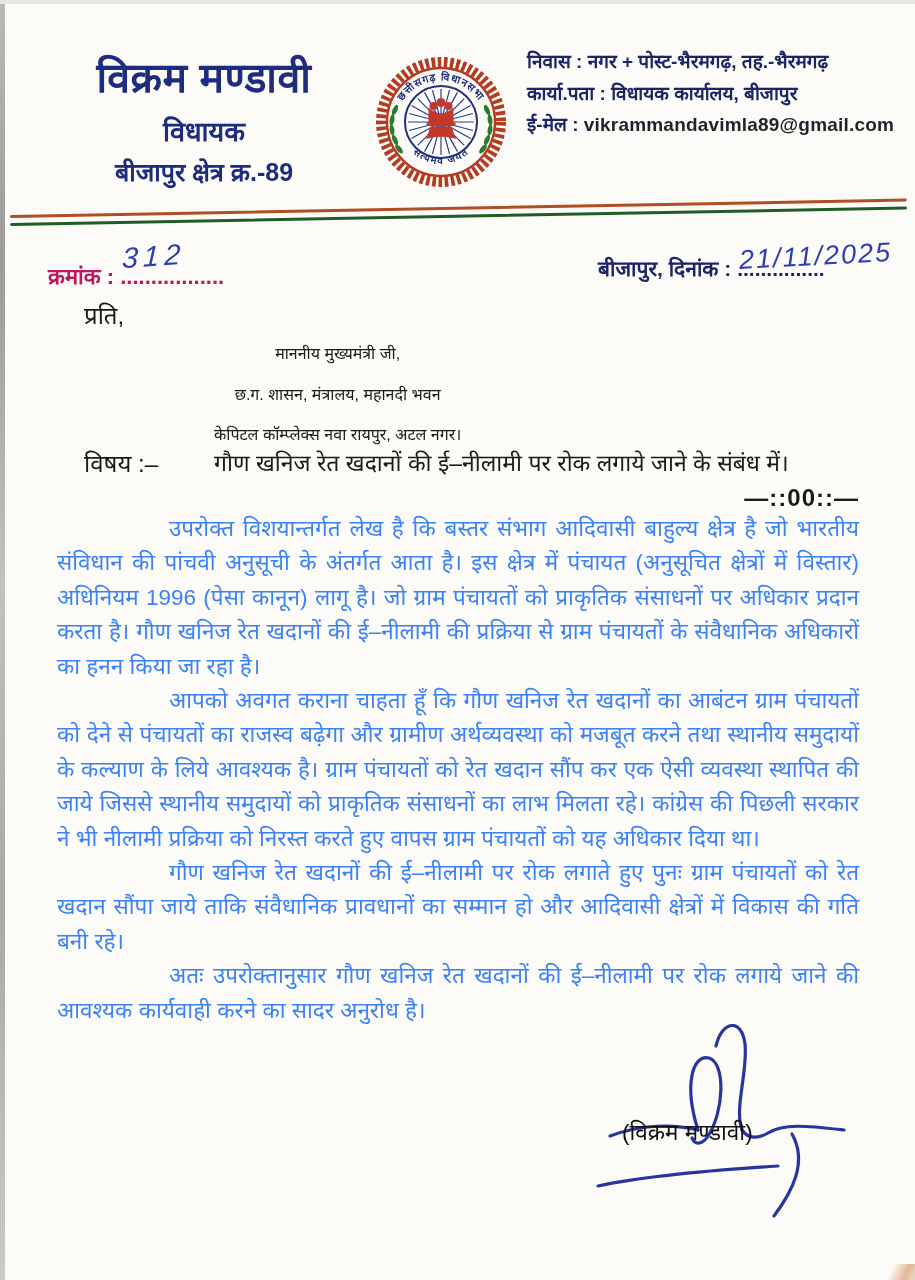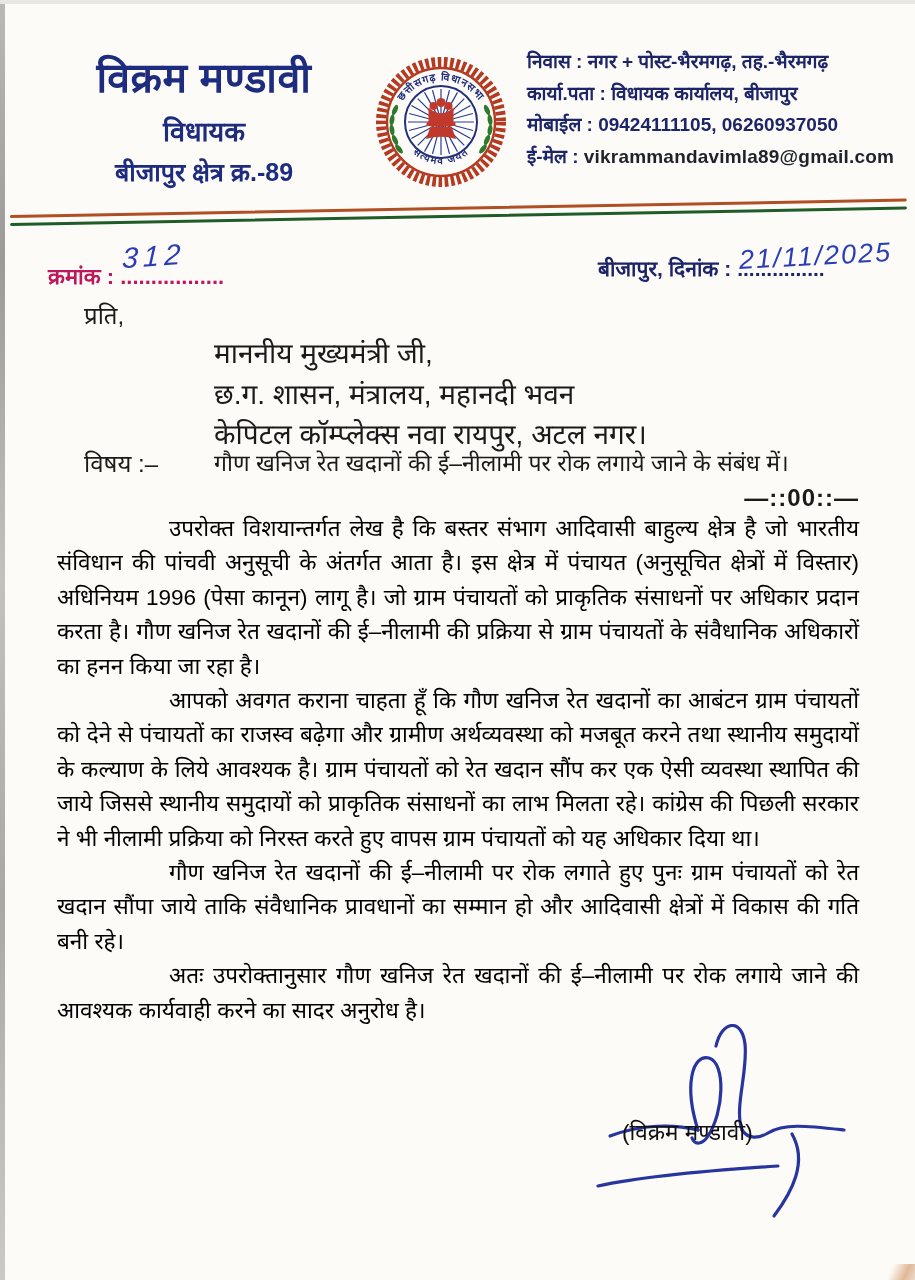--- a/index.html
+++ b/index.html
@@ -56,30 +56,30 @@
     color:#1c2568; white-space:nowrap;
   }
   .date-dots{ position:relative; display:inline-block;}
   .date-hand{
     position:absolute; left:2px; top:-16px; font-size:27px; font-style:italic;
     color:#2b3db4; letter-spacing:2px; transform:rotate(-3deg);
     font-weight:normal; white-space:nowrap;
   }
   
   .salutation{ position:absolute; left:84px; top:294px; font-size:24px;}
-  .addr{ position:absolute; left:214px; top:330px; font-size:28px; line-height:40.5px; white-space:nowrap;}
+  .addr{ position:absolute; left:214px; top:330px; font-size:16px; line-height:40.5px; white-space:nowrap;text-align:center;}
   
   .subj-label{ position:absolute; left:84px; top:442px; font-size:24px;text-align:right;}
   .subj-text{ position:absolute; left:214px; top:442px; font-size:23px; white-space:nowrap;}
   .separator{ position:absolute; left:57px; top:480px; width:802px; text-align:right;
     font-size:24px; font-weight:bold; letter-spacing:1px;}
   
   .body-text{
     position:absolute; left:57px; top:508px; width:802px;
-    font-size:22.5px; line-height:34.4px; text-align:justify; color:#000000;
+    font-size:22.5px; line-height:34.4px; text-align:justify; color:#3b82f6;
   }
   .body-text p{ margin:0; text-indent:112px;}
   
   .sig{ position:absolute; left:596px; top:1020px; width:280px; height:210px;}
   .sig svg{ position:absolute; left:0; top:0;}
   .sig-name{
     position:absolute; left:26px; top:92px; font-size:22.5px; color:#101010;
     white-space:nowrap;
   }
 </style>
@@ -148,21 +148,20 @@
         <path d="M 56.5 63.5 Q 69 75 81.5 63.5 L 81.5 78 L 56.5 78 Z"></path>
         <rect x="54.5" y="78" width="29" height="4" rx="1.6"></rect>
         <path d="M 58.5 82.5 L 54 95 Q 69 90.5 84 95 L 79.5 82.5 Z"></path>
       </g>
     </svg>
   </div>
 
   <div class="hdr-right">
     <div>निवास : नगर + पोस्ट-भैरमगढ़, तह.-भैरमगढ़</div>
     <div>कार्या.पता : विधायक कार्यालय, बीजापुर</div>
-    <div>मोबाईल : 09424111105, 06260937050</div>
     <div>
       <span>ई-मेल :</span>
       <span class="email-value">vikrammandavimla89@gmail.com</span>
     </div>
   </div>
 
   <div class="tricolor">
     <div class="bar-saffron"></div>
     <div class="bar-gap"></div>
     <div class="bar-green"></div>

